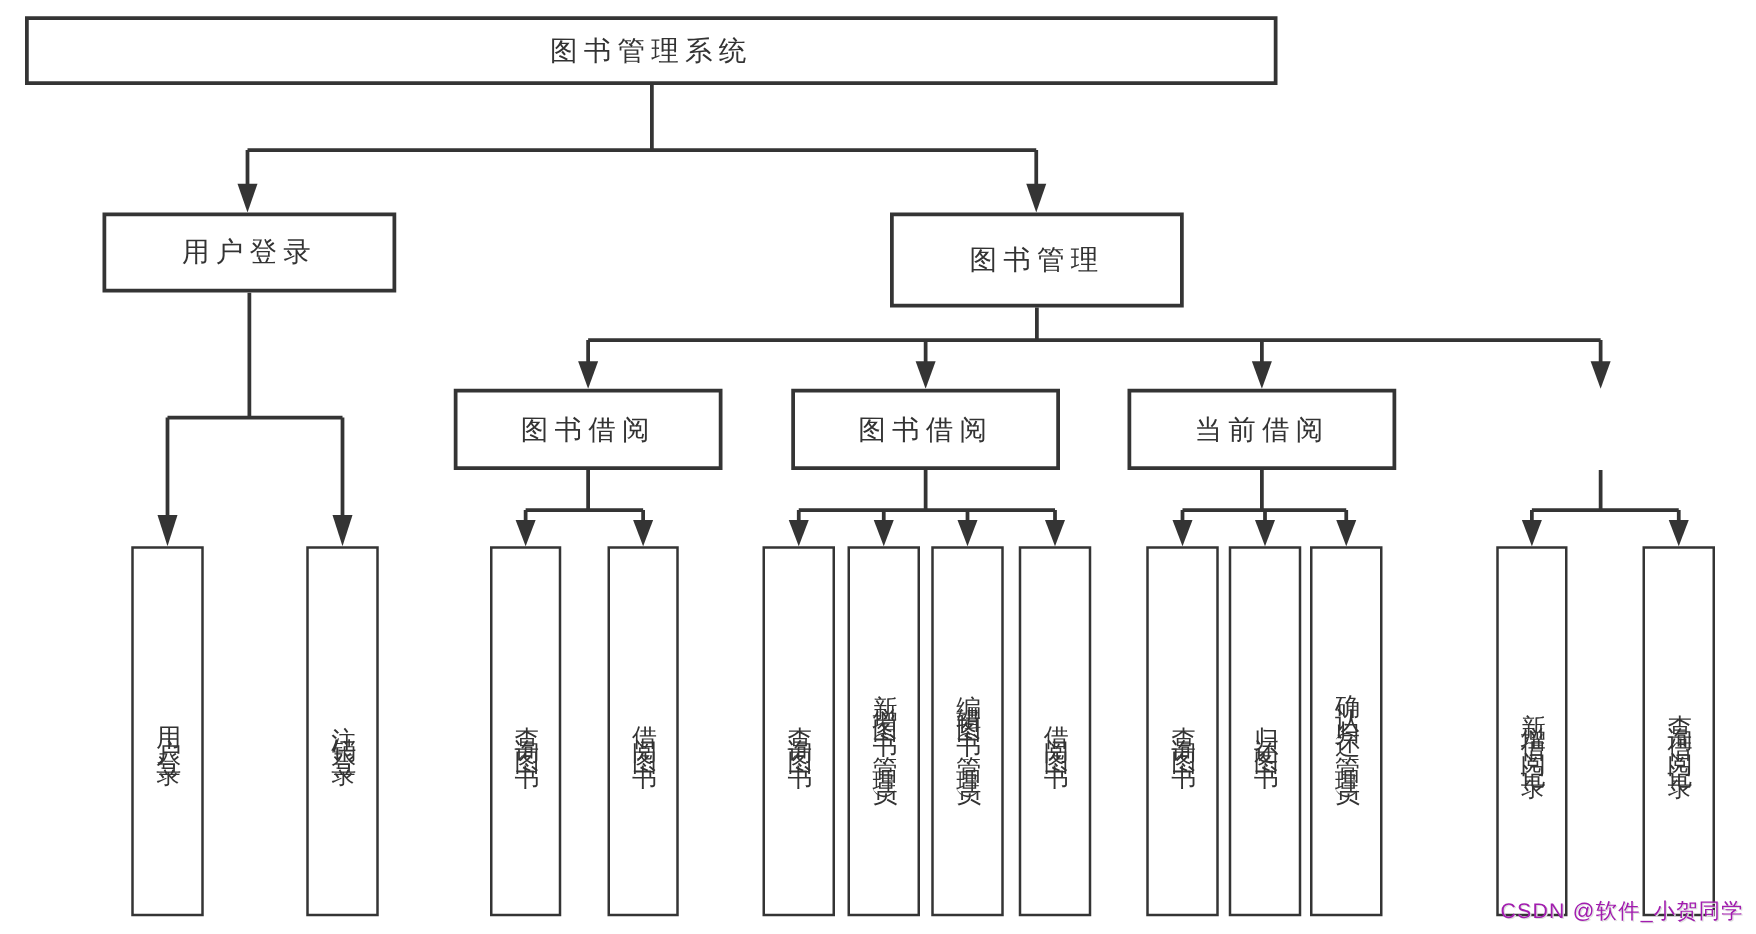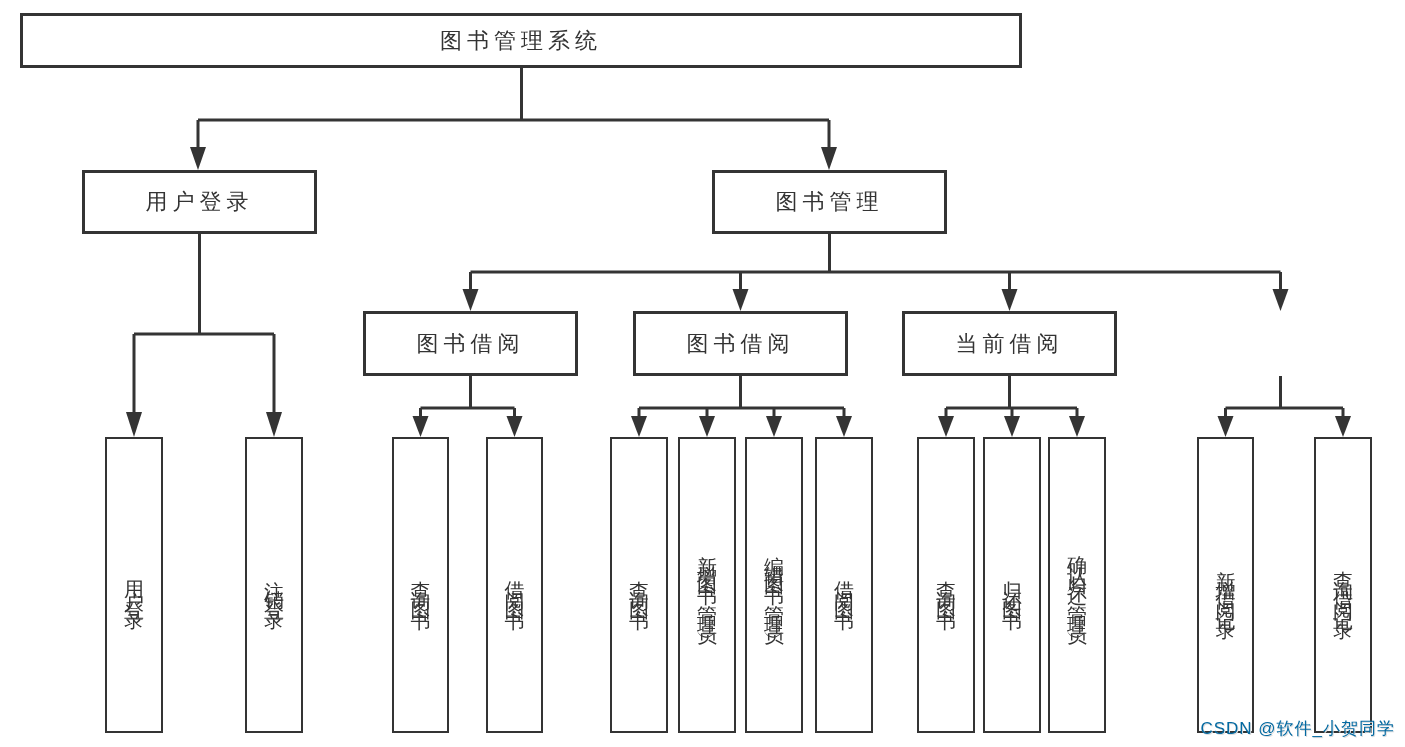--- a/index.html
+++ b/index.html
@@ -27,21 +27,21 @@
     writing-mode:vertical-rl;
     text-orientation:mixed;
     letter-spacing:10px;
     line-height:1.05;
   }
   .watermark {
     position:absolute;
     right:10px; bottom:7px;
     font-size:17px;
     letter-spacing:1px;
-    color:#0369a1;
+    color:#a21caf;
     text-shadow:1px 1px 0 #dedede;
     z-index:2;
     white-space:nowrap;
   }
 </style>
 </head>
 <body>
 
 <div class="canvas">
 
@@ -91,21 +91,21 @@
     </g>
   </svg>
 
   <div class="node h" style="left:20px; top:13px; width:1002px; height:55px;">
     <span>图书管理系统</span>
   </div>
 
   <div class="node h" style="left:82px; top:170px; width:235px; height:64px;">
     <span>用户登录</span>
   </div>
-  <div class="node h" style="left:712px; top:170px; width:235px; height:64px;font-family:Liberation Mono, monospace;">
+  <div class="node h" style="left:712px; top:170px; width:235px; height:76px;font-family:Liberation Mono, monospace;">
     <span>图书管理</span>
   </div>
 
   <div class="node h" style="left:363px; top:311px; width:215px; height:65px;">
     <span>图书借阅</span>
   </div>
   <div class="node h" style="left:902px; top:311px; width:215px; height:65px;">
     <span>当前借阅</span>
   </div>
   <div class="node h" style="left:633px; top:311px; width:215px; height:65px;">

